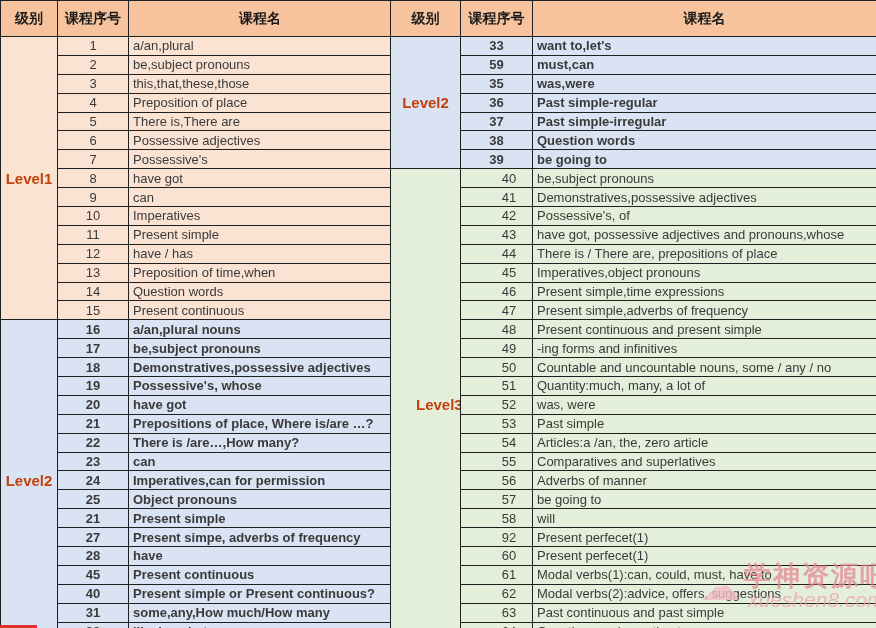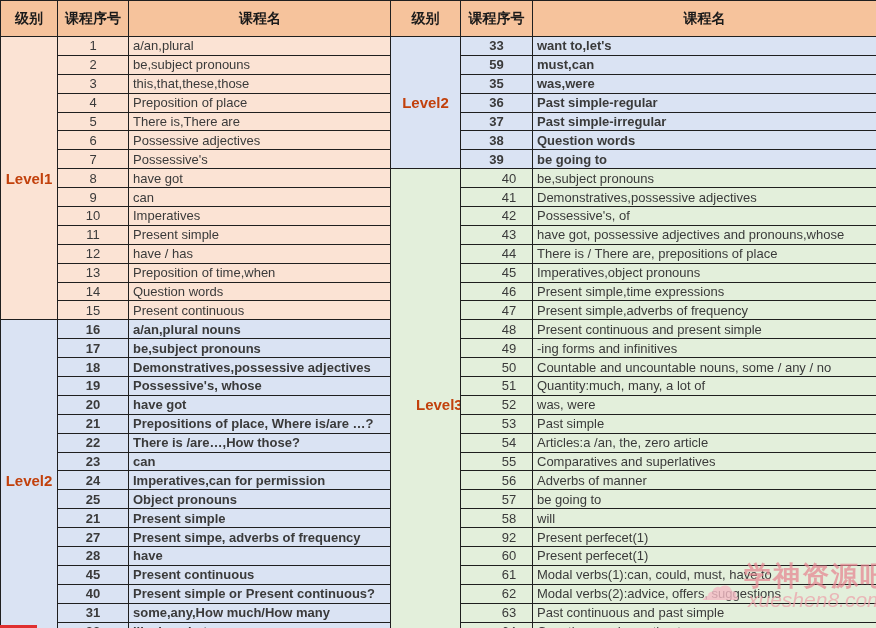--- a/index.html
+++ b/index.html
@@ -155,21 +155,21 @@
         <tr>
           <td class="no bg-blue">20</td>
           <td class="name bg-blue">have got</td>
         </tr>
         <tr>
           <td class="no bg-blue">21</td>
           <td class="name bg-blue">Prepositions of place, Where is/are …?</td>
         </tr>
         <tr>
           <td class="no bg-blue">22</td>
-          <td class="name bg-blue">There is /are…,How those?</td>
+          <td class="name bg-blue">There is /are…,How many?</td>
         </tr>
         <tr>
           <td class="no bg-blue">23</td>
           <td class="name bg-blue">can</td>
         </tr>
         <tr>
           <td class="no bg-blue">24</td>
           <td class="name bg-blue">Imperatives,can for permission</td>
         </tr>
         <tr>

